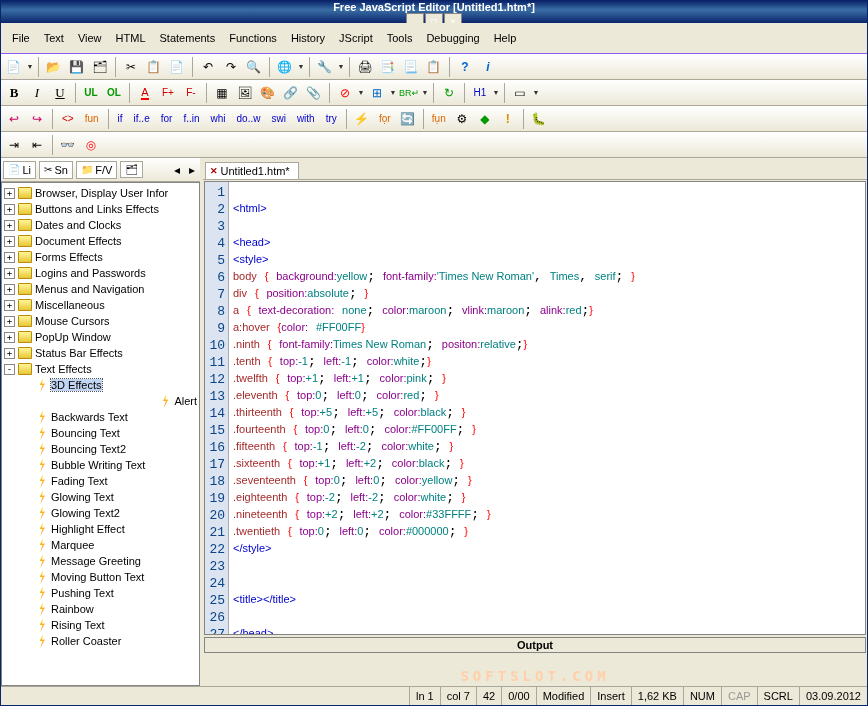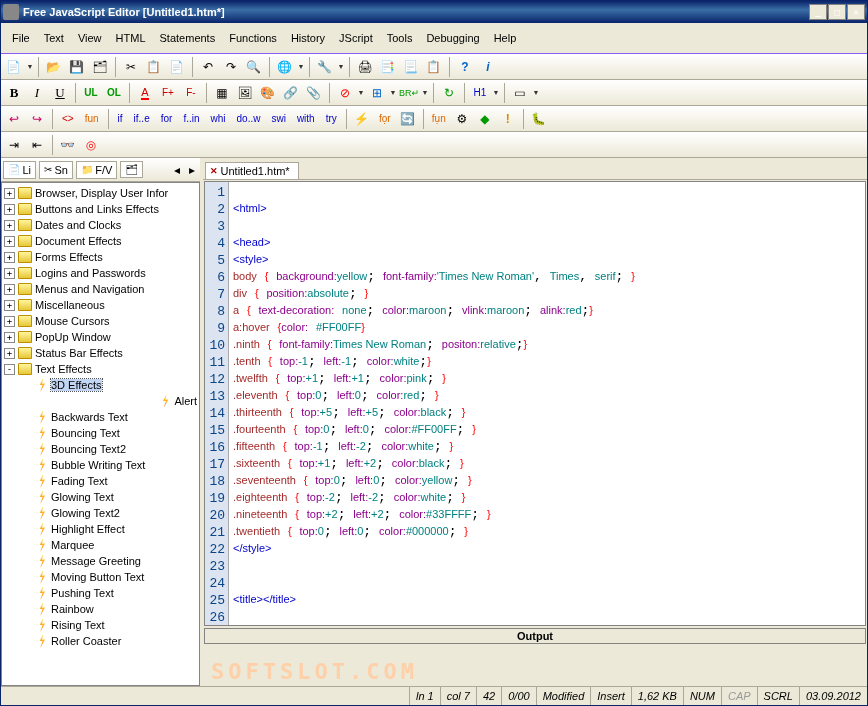--- a/index.html
+++ b/index.html
@@ -1,18 +1,18 @@
 <!DOCTYPE html>
 <html><head>
 <meta charset="utf-8">
 <style>
 * { margin: 0; padding: 0; box-sizing: border-box; font-family: Tahoma, sans-serif; font-size: 11px; }
 body { background: #ece9d8; overflow: hidden; }
 .window { width: 868px; height: 706px; background: #ece9d8; display: flex; flex-direction: column; border: 1px solid #0a246a; }
-.titlebar { background: linear-gradient(to bottom, #0a246a, #3a6ea5 40%, #0a246a); color: white; height: 22px; display: flex; align-items: center; padding: 0 2px; font-weight: bold; }
+.titlebar { background: linear-gradient(to bottom, #0a246a, #3a6ea5 40%, #0a246a); color: white; height: 22px; display: flex; align-items: center; padding: 0 2px; font-weight: bold; flex-direction: column; }
 .titlebar .icon { width: 16px; height: 16px; margin-right: 4px; background: #888; border-radius: 2px; }
 .titlebar .title { flex: 1; font-size: 11px; }
 .winbtns { display: flex; gap: 1px; }
 .winbtn { width: 18px; height: 16px; background: #ece9d8; border: 1px solid #848484; display: flex; align-items: center; justify-content: center; font-size: 9px; font-family: monospace; }
 .menubar { background: #ece9d8; display: flex; padding: 7px 4px; border-bottom: 1px solid #8b5cf6; }
 .menuitem { padding: 2px 7px; cursor: default; }
 .toolbars { display: flex; flex-direction: column; }
 .toolbar { display: flex; align-items: center; height: 26px; padding: 0 2px; border-bottom: 1px solid #aca899; background: linear-gradient(#fff, #ece9d8); gap: 1px; }
 .tbtn { width: 22px; height: 22px; display: flex; align-items: center; justify-content: center; border: 1px solid transparent; cursor: default; font-size: 12px; }
 .tbtn.wide { width: auto; padding: 0 4px; font-size: 10px; }
@@ -39,23 +39,23 @@
 .gutter { background: #dbe4f0; color: #0b4588; text-align: right; padding: 2px 3px; font-family: 'Courier New', monospace; font-size: 13px; line-height: 17px; border-right: 1px solid #aaa; min-width: 24px; }
 .code { flex: 1; padding: 18px 4px; font-family: 'Courier New', monospace; font-size: 13px; line-height: 17px; white-space: pre; overflow: auto; }
 .tag { color: #0000cc; }
 .brace { color: #ff0000; }
 .prop { color: #8b008b; }
 .val { color: #008080; }
 .str { color: #008080; }
 .csssel { color: #a52a2a; }
 .output { height: 28px; margin: 1px; }
 .outtitle { background: #ece9d8; border: 1px solid #848484; text-align: center; font-weight: bold; font-size: 11px; padding: 1px; }
-.watermark { text-align: left; font-size: 22px; color: #ffcfa8; letter-spacing: 4px; padding: 2px 8px; font-family: monospace; font-weight: bold;}
+.watermark { text-align: center; font-size: 14px; color: #ffcfa8; letter-spacing: 4px; padding: 2px 8px; font-family: monospace; font-weight: bold;}
 .statusbar { height: 19px; background: #ece9d8; border-top: 1px solid #aca899; display: flex; align-items: center; font-size: 10px; }
-.statseg { border-left: 1px solid #aca899; padding: 0 6px; height: 100%; display: flex; align-items: center; font-style: italic; }
+.statseg { border-left: 1px solid #aca899; padding: 0 6px; height: 100%; display: flex; align-items: center; }
 .btxt { font-weight: bold; font-family: Georgia,serif; font-size: 13px;}
 .itxt { font-style: italic; font-family: Georgia,serif; font-size: 13px;}
 .utxt { text-decoration: underline; font-family: Georgia,serif; font-size: 13px;}
 .green { color: #090; font-size: 10px; font-weight: bold;}
 .red { color: #c00; font-size: 10px;}
 .blue { color: #00c; font-size: 10px;}
 .orange { color: #d60; font-size: 10px;}
 .purple { color: #80c; font-size: 12px;}
 </style>
 </head>

